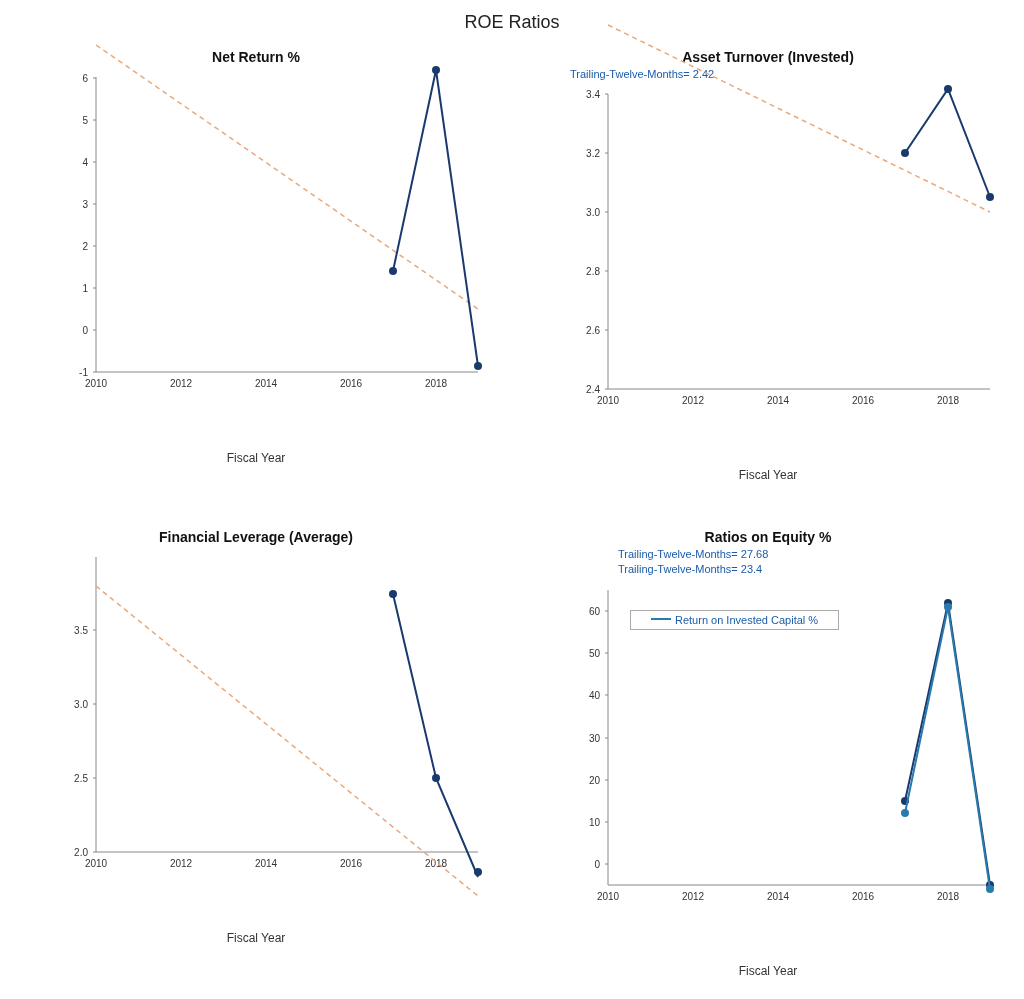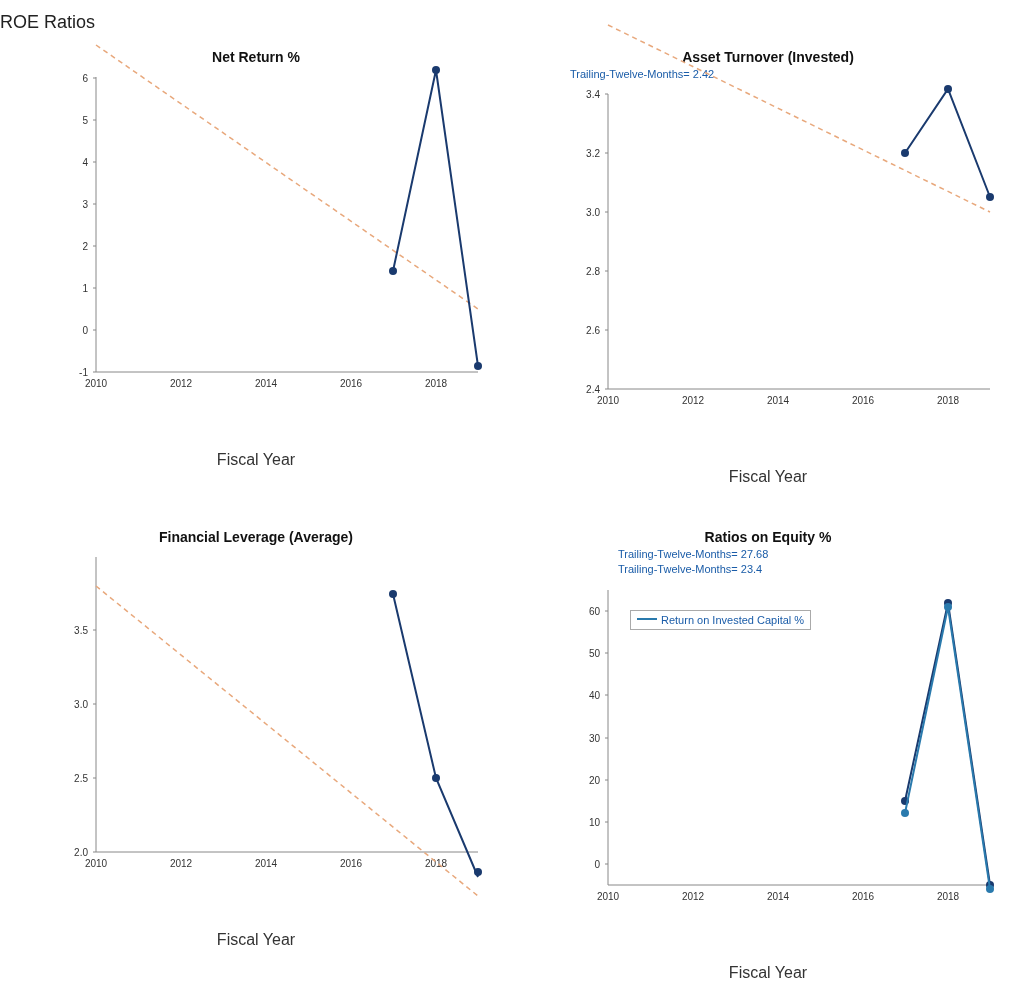--- a/index.html
+++ b/index.html
@@ -4,21 +4,21 @@
   <style>
     * { box-sizing: border-box; margin: 0; padding: 0; }
     body {
       background: #fff;
       font-family: Arial, sans-serif;
       width: 1024px;
       height: 999px;
       overflow: hidden;
     }
     .page-title {
-      text-align: left;
+      text-align: center;
       font-size: 18px;
       font-weight: normal;
       padding: 12px 0 6px 0;
       color: #222;
     }
     .charts-grid {
       display: grid;
       grid-template-columns: 1fr 1fr;
       grid-template-rows: 1fr 1fr;
       width: 1024px;
@@ -44,36 +44,36 @@
     .chart-area {
       position: relative;
       margin-left: 48px;
       margin-right: 10px;
       margin-top: 2px;
       margin-bottom: 30px;
       background: #fff;
     }
     .x-label {
       text-align: center;
-      font-size: 16px;
+      font-size: 12px;
       color: #333;
       margin-top: 18px;
     }
     svg {
       overflow: visible;
     }
     .tick-label {
       font-size: 10px;
       fill: #333;
     }
     .legend-box {
       position: absolute;
       border: 1px solid #aaa;
       background: #fff;
-      padding: 3px 6px;
+      padding: 3px 20px;
       font-size: 11px;
       color: #1a5ca8;
       display: flex;
       align-items: flex-start;
       gap: 4px;
     }
   </style>
 </head>
 <body>
 

